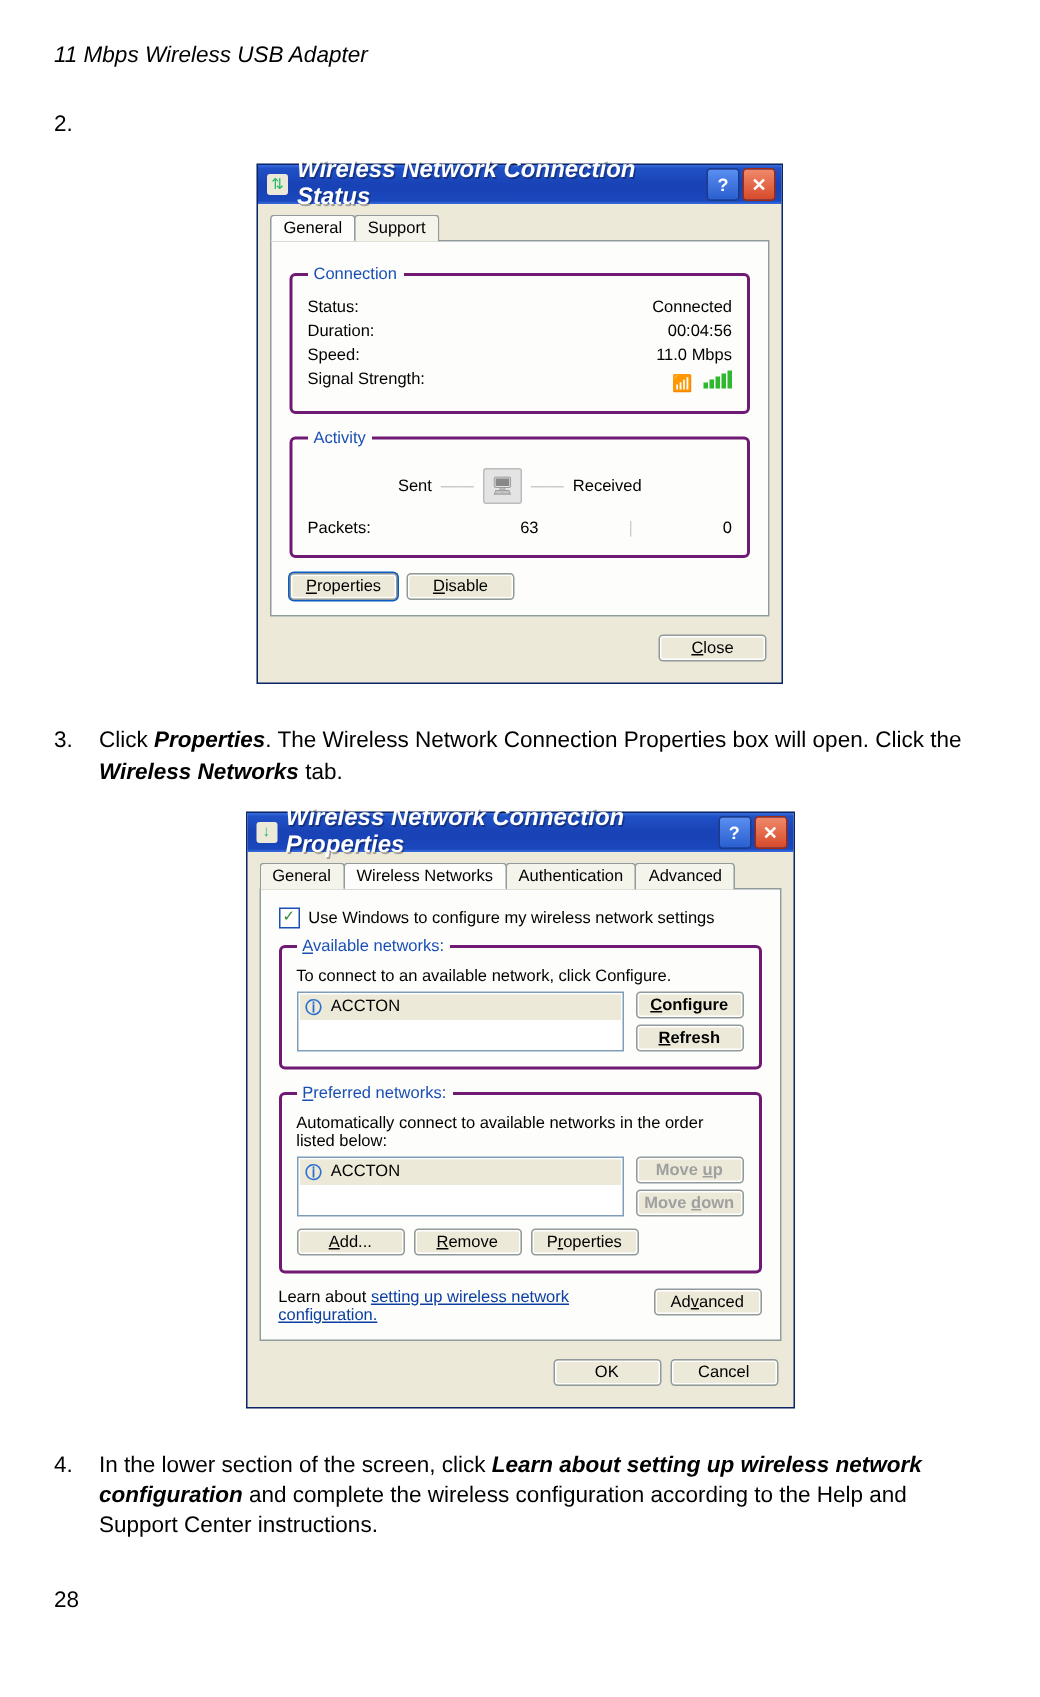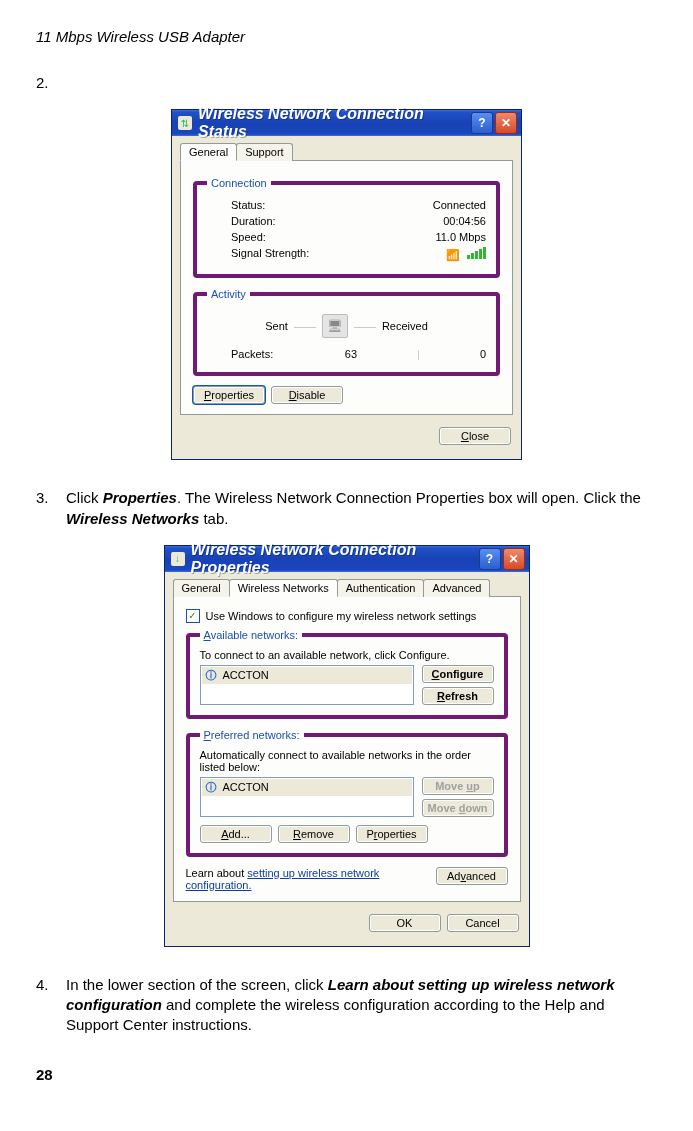--- a/index.html
+++ b/index.html
@@ -95,36 +95,35 @@
     border-bottom: 1px solid #FDFDFB;
     z-index: 2;
   }
   .tab-pane {
     margin: 0 8px 8px 8px;
     border: 1px solid #919B9C;
     background: #FDFDFB;
     padding: 10px 12px;
   }
   fieldset {
-    border: 4px solid #701a75;
+    border: 2px solid #701a75;
     border-radius: 4px;
     margin: 6px 0 10px 0;
     padding: 8px 10px 10px 10px;
   }
   legend {
     color: #1a4fb5;
     padding: 0 4px;
     font-size: 11px;
   }
   .row {
     display: flex;
     justify-content: space-between;
     padding: 2px 0;
     font-size: 11px;
-    margin-left: 24px;
   }
   .signal {
     display: inline-flex; align-items: flex-end; gap: 1px;
   }
   .signal .bar { width: 3px; background: #2db82d; }
   .signal .b1{height:4px}.signal .b2{height:6px}.signal .b3{height:8px}.signal .b4{height:10px}.signal .b5{height:12px}
   .ant { margin-right:4px; font-size:11px; color:#333; }
   .activity-row {
     display: flex;
     align-items: center;
@@ -160,21 +159,21 @@
   .chk { width:12px;height:12px;border:1px solid #1a4fb5;background:#fff;display:flex;align-items:center;justify-content:center;color:#2a8a2a;font-size:10px;line-height:1; }
   .listbox {
     background:#fff;border:1px solid #7F9DB9;height:36px;padding:1px;font-size:11px;
   }
   .listitem{display:flex;align-items:center;gap:6px;background:#ECE9D8;margin-bottom:1px;padding:1px 4px;}
   .listitem .wifi{color:#2a6fd0;font-weight:bold;}
   .row2 { display:flex; gap:8px; align-items:flex-start; }
   .row2 .col { flex:1; }
   .row2 .btncol { display:flex; flex-direction:column; gap:4px;font-weight:bold; }
   .link { color:#0b3ea0; text-decoration:underline; }
-  .page-num { margin-top: 30px; font-size: 15px; font-weight:bold; }
+  .page-num { margin-top: 30px; font-size: 15px; font-weight:normal; }
   .underline-first::first-letter { text-decoration: underline; }
 </style>
 </head>
 <body>
 
 <div class="doc-title">11 Mbps Wireless USB Adapter</div>
 
 <div class="step">
   <div class="step-num">2.</div>
 </div>

